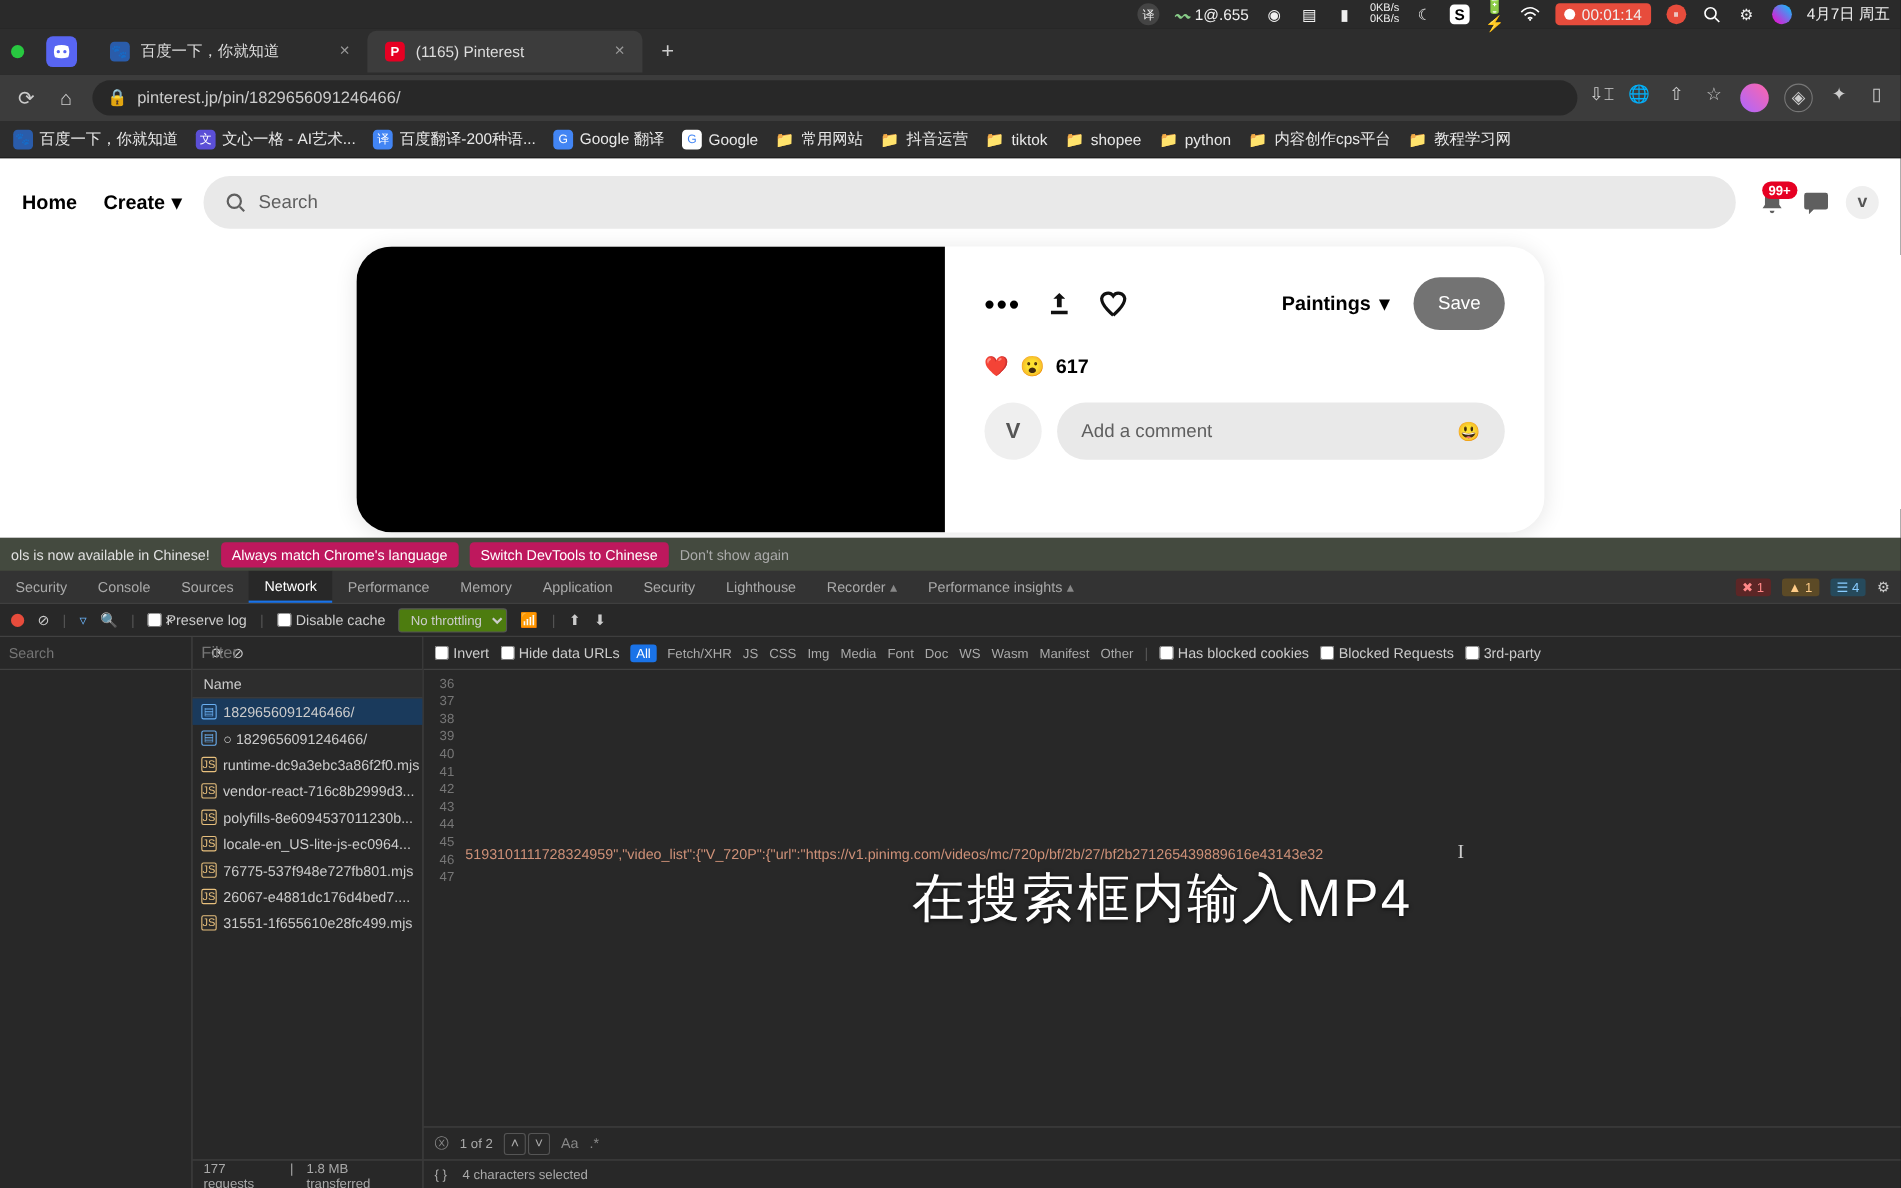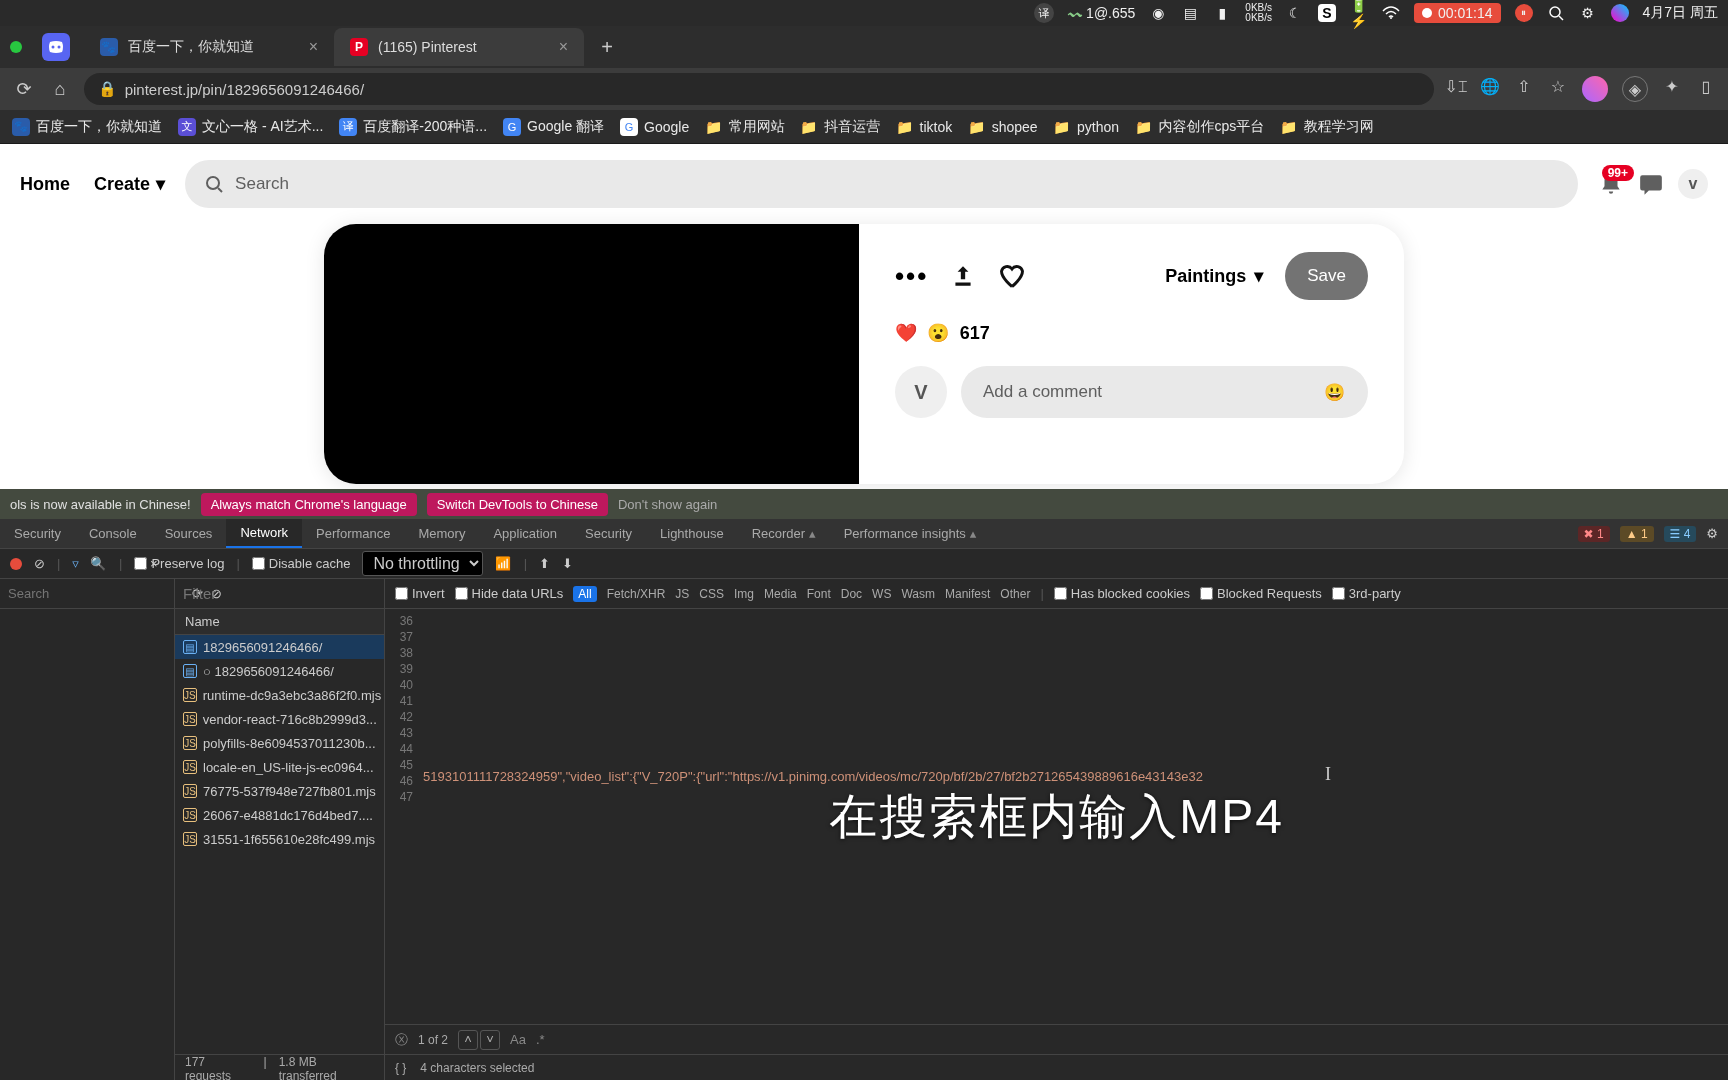--- a/index.html
+++ b/index.html
@@ -74,21 +74,21 @@
 .dt-tabs{height:30px;background:#333;display:flex;align-items:center;border-bottom:1px solid #444;}
 .dt-tab{padding:0 14px;height:100%;display:flex;align-items:center;color:#aaa;gap:4px;}
 .dt-tab.active{color:#fff;border-bottom:2px solid #1a73e8;background:#282828;}
 .dt-tabs .right{margin-left:auto;display:flex;align-items:center;gap:10px;padding-right:10px;}
 .dt-err{background:#5c2626;color:#f88;border-radius:3px;padding:1px 6px;font-size:12px;}
 .dt-warn{background:#5c4a26;color:#fc8;border-radius:3px;padding:1px 6px;font-size:12px;}
 .dt-msg{background:#264a5c;color:#8cf;border-radius:3px;padding:1px 6px;font-size:12px;}
 
 .dt-toolbar{height:30px;background:#282828;display:flex;align-items:center;padding:0 10px;gap:12px;border-bottom:1px solid #444;}
 .dt-toolbar .rec{width:12px;height:12px;border-radius:50%;background:#e74c3c;}
-.dt-toolbar select{background:#000000;color:#ccc;border:1px solid #555;border-radius:3px;padding:2px 6px;font-size:16px;}
+.dt-toolbar select{background:#4d7c0f;color:#ccc;border:1px solid #555;border-radius:3px;padding:2px 6px;font-size:12px;}
 .dt-toolbar .chk{display:flex;align-items:center;gap:4px;}
 
 .dt-body{flex:1;display:flex;min-height:0;}
 .dt-left{width:175px;border-right:1px solid #444;display:flex;flex-direction:column;}
 .dt-search{height:30px;display:flex;align-items:center;padding:0 8px;border-bottom:1px solid #444;gap:8px;}
 .dt-search input{background:transparent;border:none;color:#ccc;flex:1;font-size:13px;outline:none;}
 
 .dt-mid{width:210px;border-right:1px solid #444;display:flex;flex-direction:column;}
 .dt-filterrow{height:30px;display:flex;align-items:center;padding:0 8px;border-bottom:1px solid #444;gap:6px;}
 .dt-filterrow input{background:transparent;border:none;color:#fca5a5;width:100px;font-size:15px;outline:none;}

